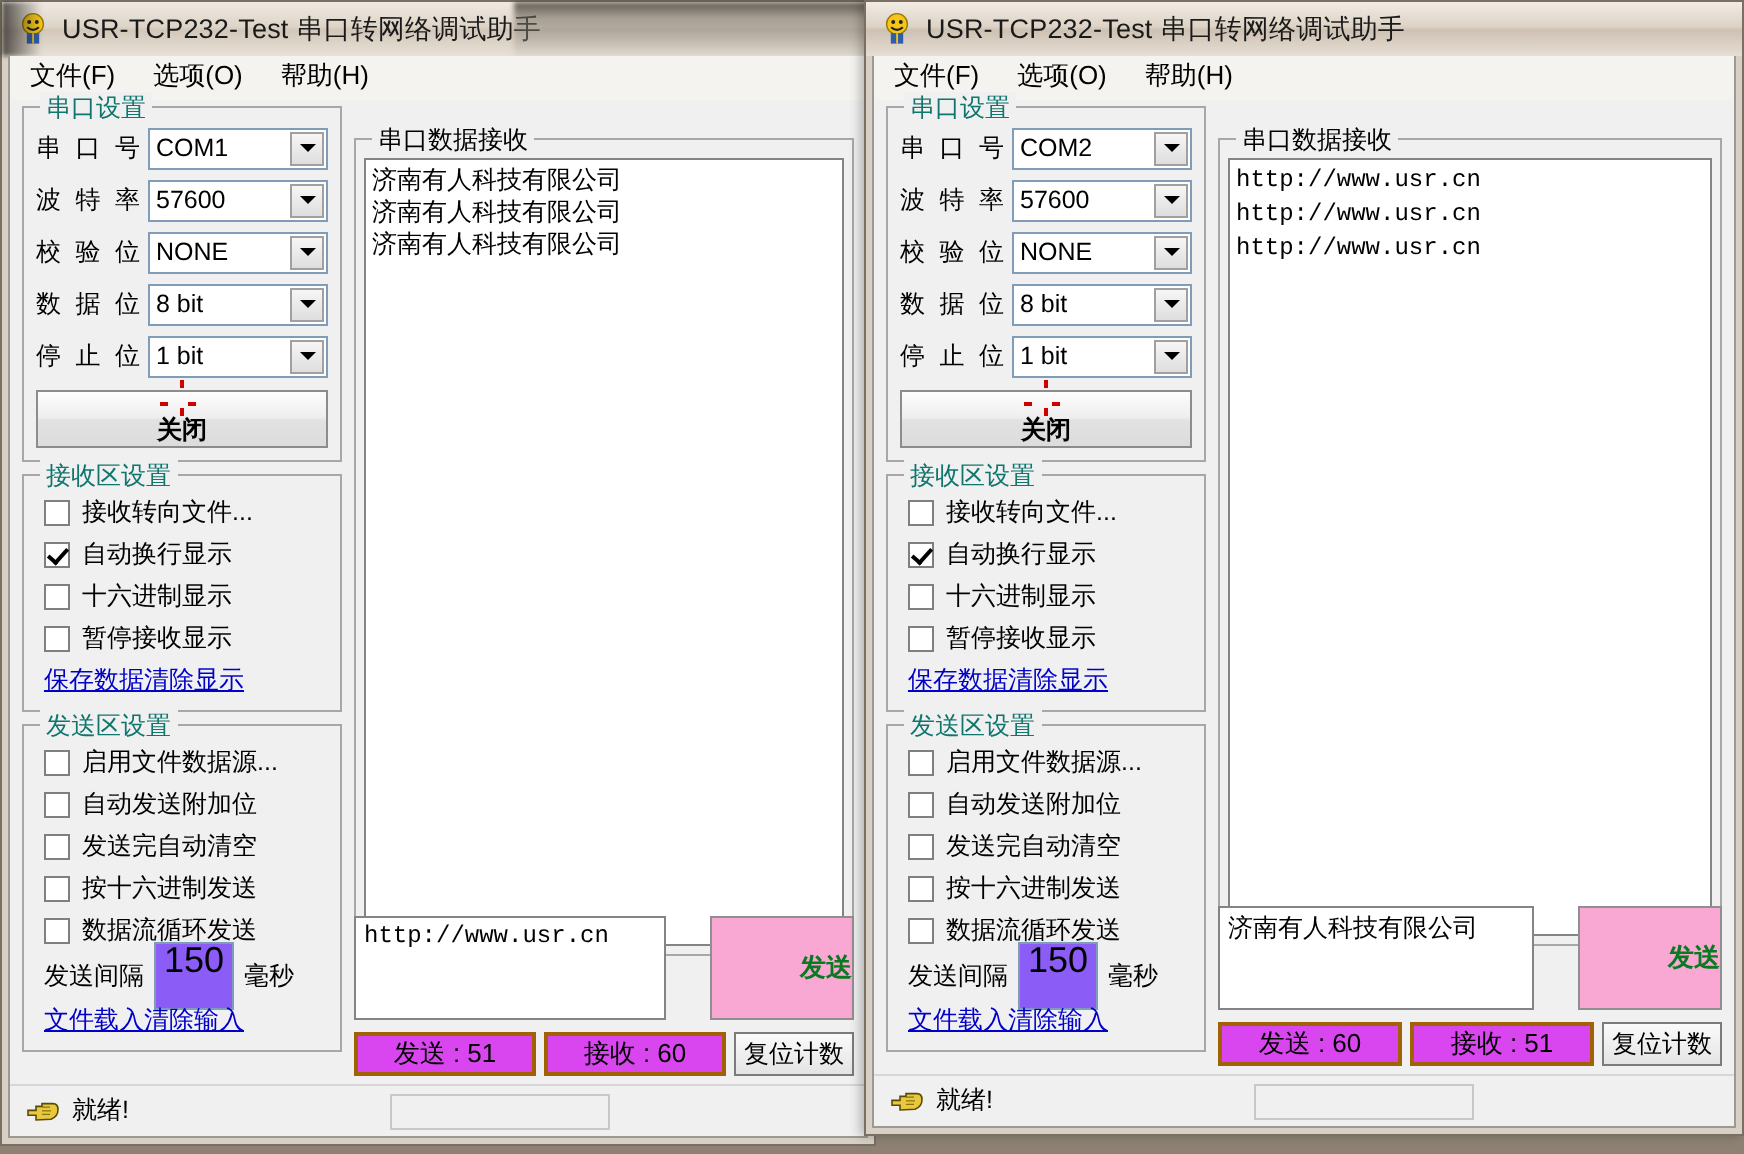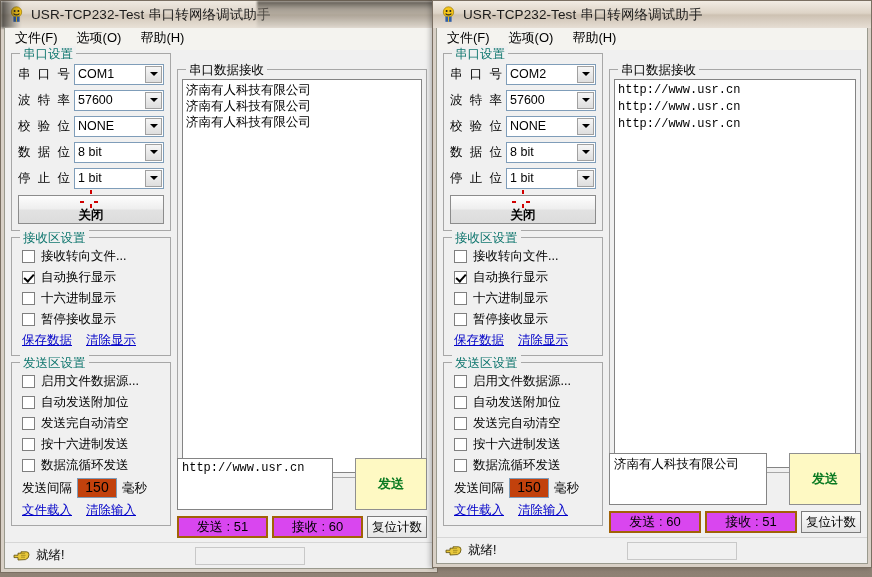--- a/index.html
+++ b/index.html
@@ -223,21 +223,21 @@
     width: 4px; height: 8px;
     border: solid #000;
     border-width: 0 2px 2px 0;
     transform: rotate(42deg);
   }
   .chk-label { font-size: 12.5px; color: #000; white-space: nowrap; }
 
   
   .link-row {
     display: flex;
-    gap: 14px;
+    gap: 0;
     padding-left: 4px;
     margin-top: 3px;
   }
   .lnk {
     font-size: 12.5px;
     color: #0000c8;
     text-decoration: underline;
     cursor: pointer;
     white-space: nowrap;
   }
@@ -245,25 +245,25 @@
   
   .interval-row {
     display: flex;
     align-items: center;
     padding-left: 4px;
     height: 22px;
     margin-top: 1px;
   }
   .interval-label { font-size: 12.5px; color: #000; margin-right: 5px; white-space: nowrap; }
   .interval-input {
-    width: 40px; height: 20px;
+    width: 40px; height: 34px;
     border: 1px solid #7f9db9;
-    background: #c2410c;
-    box-sizing: border-box;
-    font-size: 14px;
+    background: #8b5cf6;
+    box-sizing: border-box;
+    font-size: 18px;
     text-align: center;
     line-height: 17px;
     color: #000;
     font-family: "Liberation Sans", sans-serif;
   }
   .interval-unit { font-size: 12.5px; color: #000; margin-left: 5px; white-space: nowrap; }
 
   
   .recv-group {
     position: absolute;
@@ -328,26 +328,26 @@
   }
   .send-text-cn {
     font-family: "DejaVu Sans", sans-serif;
     font-size: 12.5px;
     color: #000;
     white-space: pre;
   }
   .send-btn {
     width: 72px;
     margin-left: 22px;
-    background: #fef9c3;
+    background: #f9a8d4;
     border: 1px solid #8f8f8f;
     box-sizing: border-box;
     display: flex;
     align-items: center;
-    justify-content: center;
+    justify-content: flex-end;
     cursor: default;
   }
   .send-btn-label {
     font-size: 13px;
     color: #0a7a21;
     font-weight: bold;
   }
 
   
   .counters {

